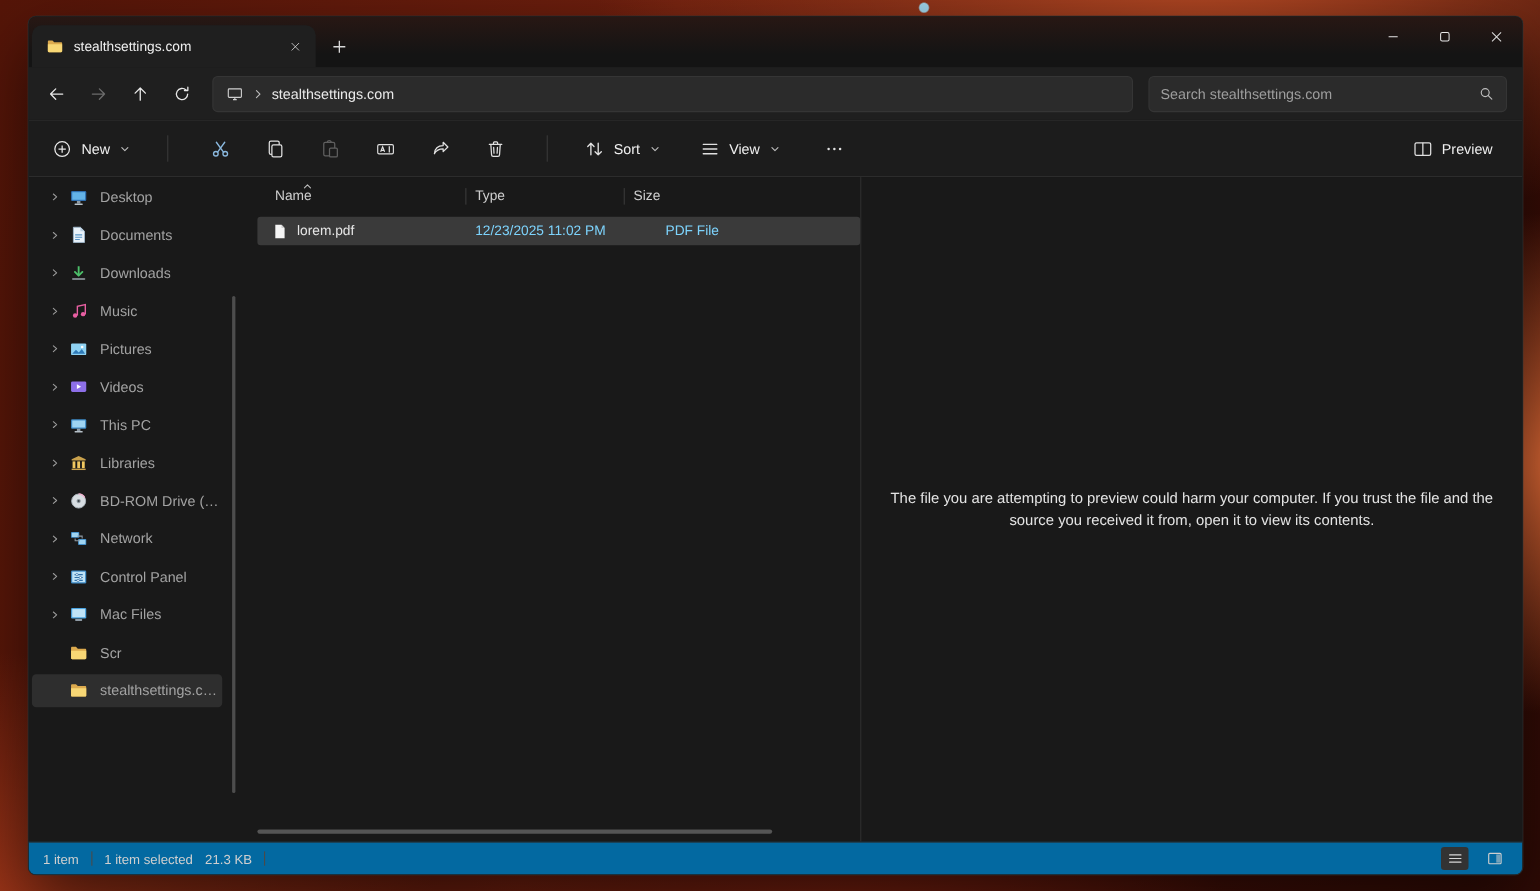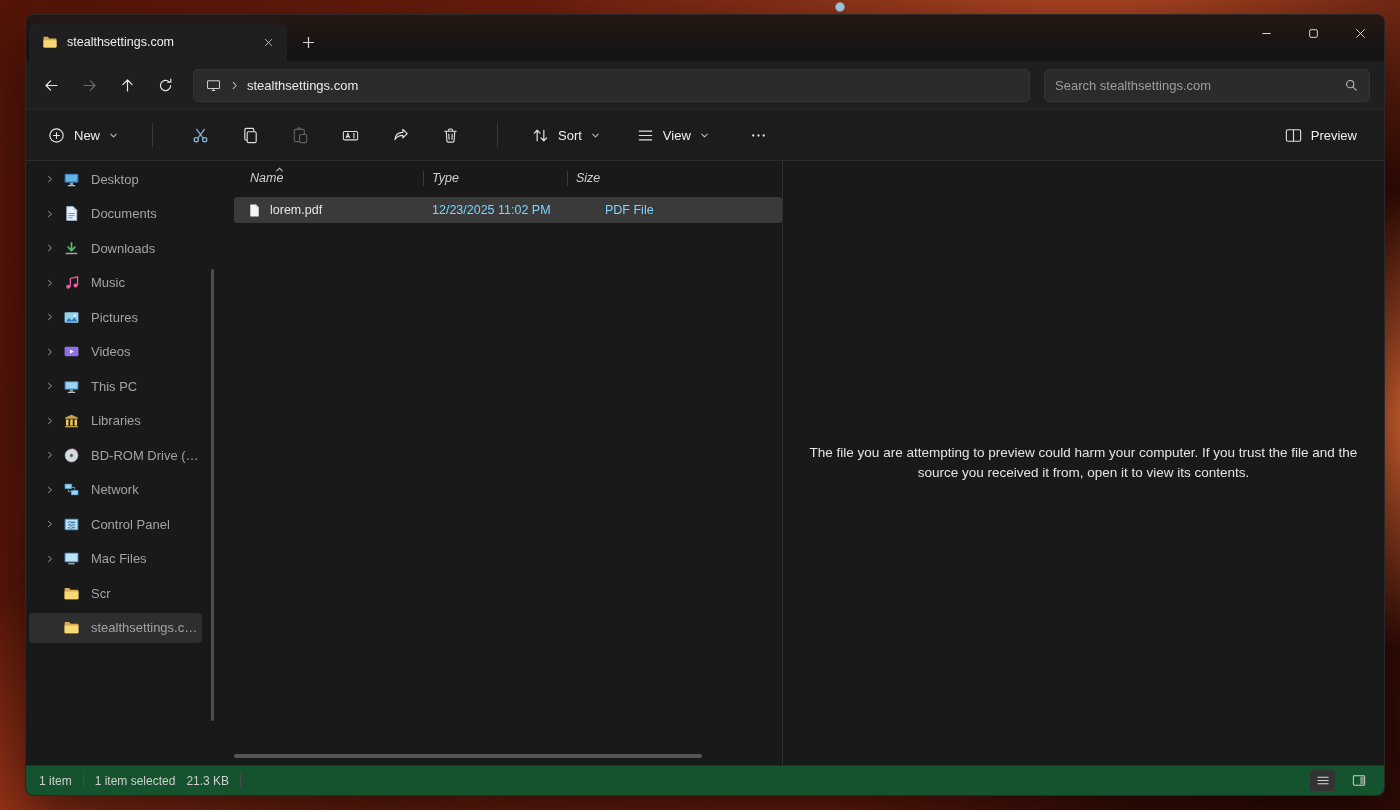--- a/index.html
+++ b/index.html
@@ -95,41 +95,41 @@
   }
   .tree-item.selected{ background:#2e2e2e; }
   .chev-slot{ width:22px; flex:none; display:flex; align-items:center; justify-content:center; }
   .chev-slot .icon{ width:12px; height:12px; }
   .t-ico{ width:17px !important; height:17px !important; margin-right:9px; }
   .t-label{ overflow:hidden; text-overflow:ellipsis; }
   .v-scrollbar{ position:absolute; right:18px; top:108px; width:3px; height:452px; background:#4d4d4d; border-radius:2px; }
 
   .file-area{ width:550px; flex:none; position:relative; display:flex; flex-direction:column; }
   .filelist-header{ display:flex; height:30px; flex:none; padding-top:2px; }
-  .fl-col{ position:relative; display:flex; align-items:flex-end; padding:0 8px 6px 8px; color:#cfcfcf; font-size:12.5px;font-style:italic; }
+  .fl-col{ position:relative; display:flex; align-items:flex-end; padding:0 8px 6px 8px; color:#cfcfcf; font-size:12.5px; }
   .fl-col:first-child{ padding-left:18px; }
   .fl-col:not(:last-child)::after{ content:""; position:absolute; right:0; top:8px; height:15px; width:1px; background:#3a3a3a; }
   .sortmark{ position:absolute; top:1px; left:42px; width:11px !important; height:11px !important; }
   .file-row{
     height:26px; margin:6px 0 0 2px; display:flex; align-items:center;
     border-radius:3px; font-size:12.5px; color:#dcdcdc;
   }
   .file-row.selected{ background:#3a3a3a; }
   .cell{ padding:0 8px; white-space:nowrap; overflow:hidden; color:#7dd3fc; }
   .cell.c0{ display:flex; align-items:center; gap:8px; padding-left:13px; color:#e6e6e6; }
   .cell.c0 .icon{ width:15px; height:15px; }
   .h-scrollbar{ position:absolute; bottom:7px; left:2px; width:468px; height:4px; background:#555; border-radius:2px; }
 
   .preview-pane{ flex:1; border-left:1px solid #2e2e2e; display:flex; align-items:center; justify-content:center; padding:0 6px; }
   .preview-message{ max-width:594px; text-align:center; font-size:13.5px; line-height:1.45; color:#e4e4e4; }
 
   
   .statusbar{
     height:30px; flex:none; display:flex; align-items:center; gap:11px;
-    background:#14532d; border-top:1px solid #2a2a2a; padding:0 13px; font-size:12px; color:#cfcfcf;
+    background:#0369a1; border-top:1px solid #2a2a2a; padding:0 13px; font-size:12px; color:#cfcfcf;
   }
   .sb-sep{ width:1px; height:13px; background:#4a4a4a; flex:none; }
   .sb-spacer{ flex:1; }
   .sb-icon{ width:25px; height:21px; display:flex; align-items:center; justify-content:center; border-radius:3px; }
   .sb-icon.active{ background:#333; }
   .sb-icon .icon{ width:16px; height:15px; }
 </style>
 </head>
 <body>
 

